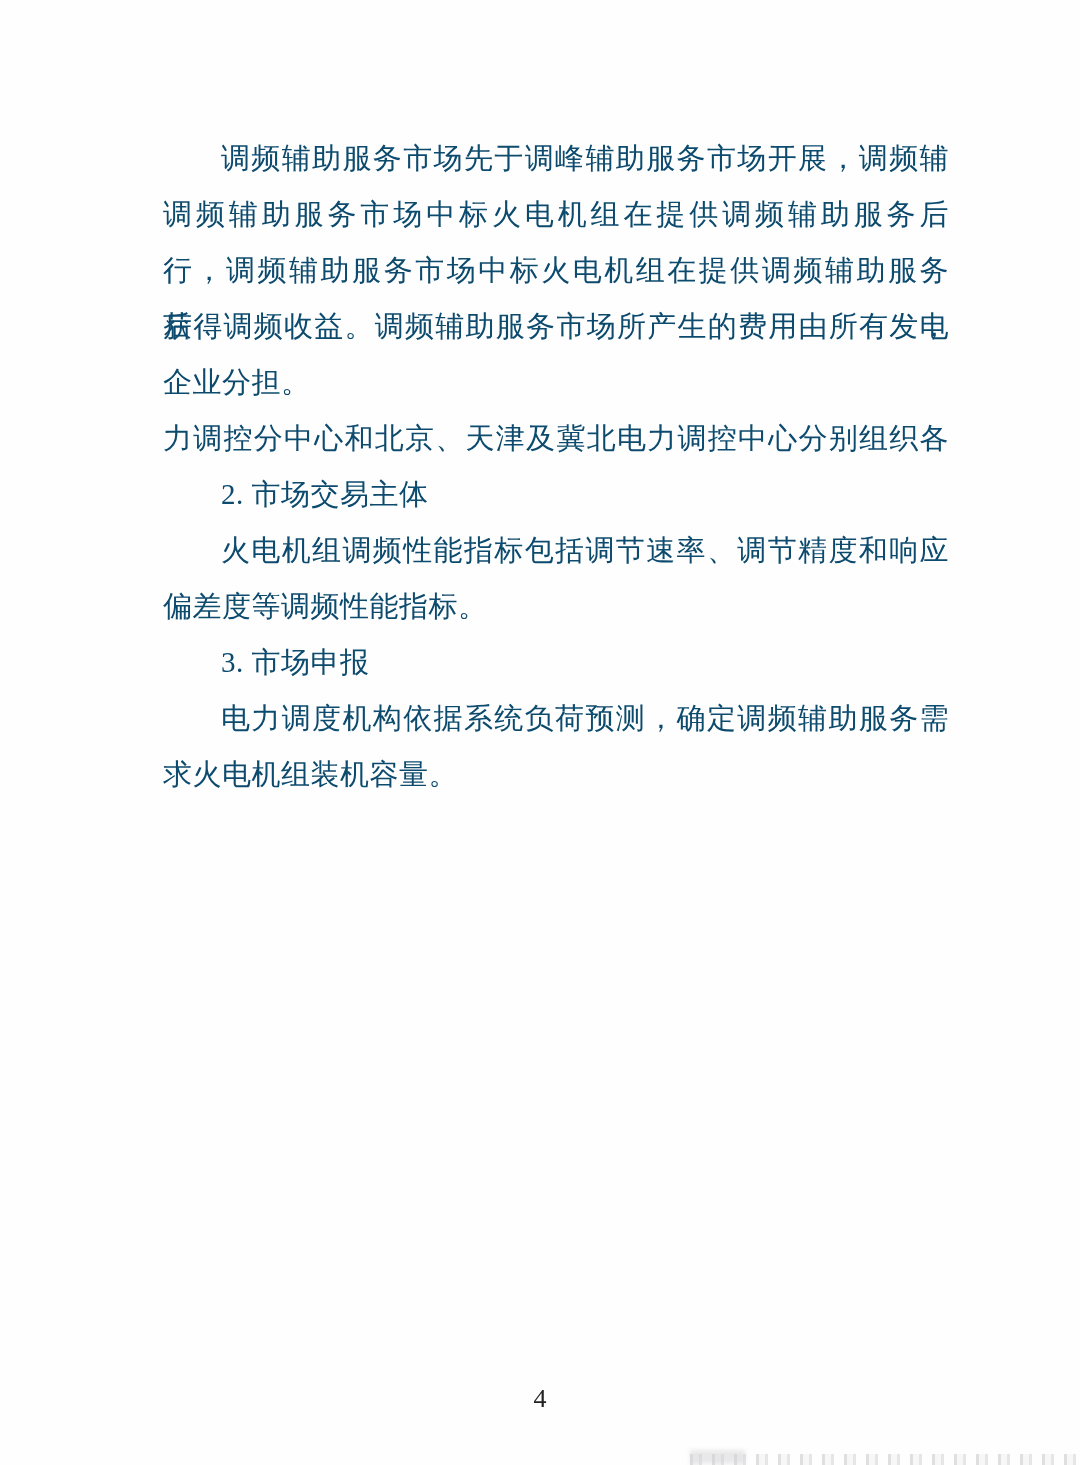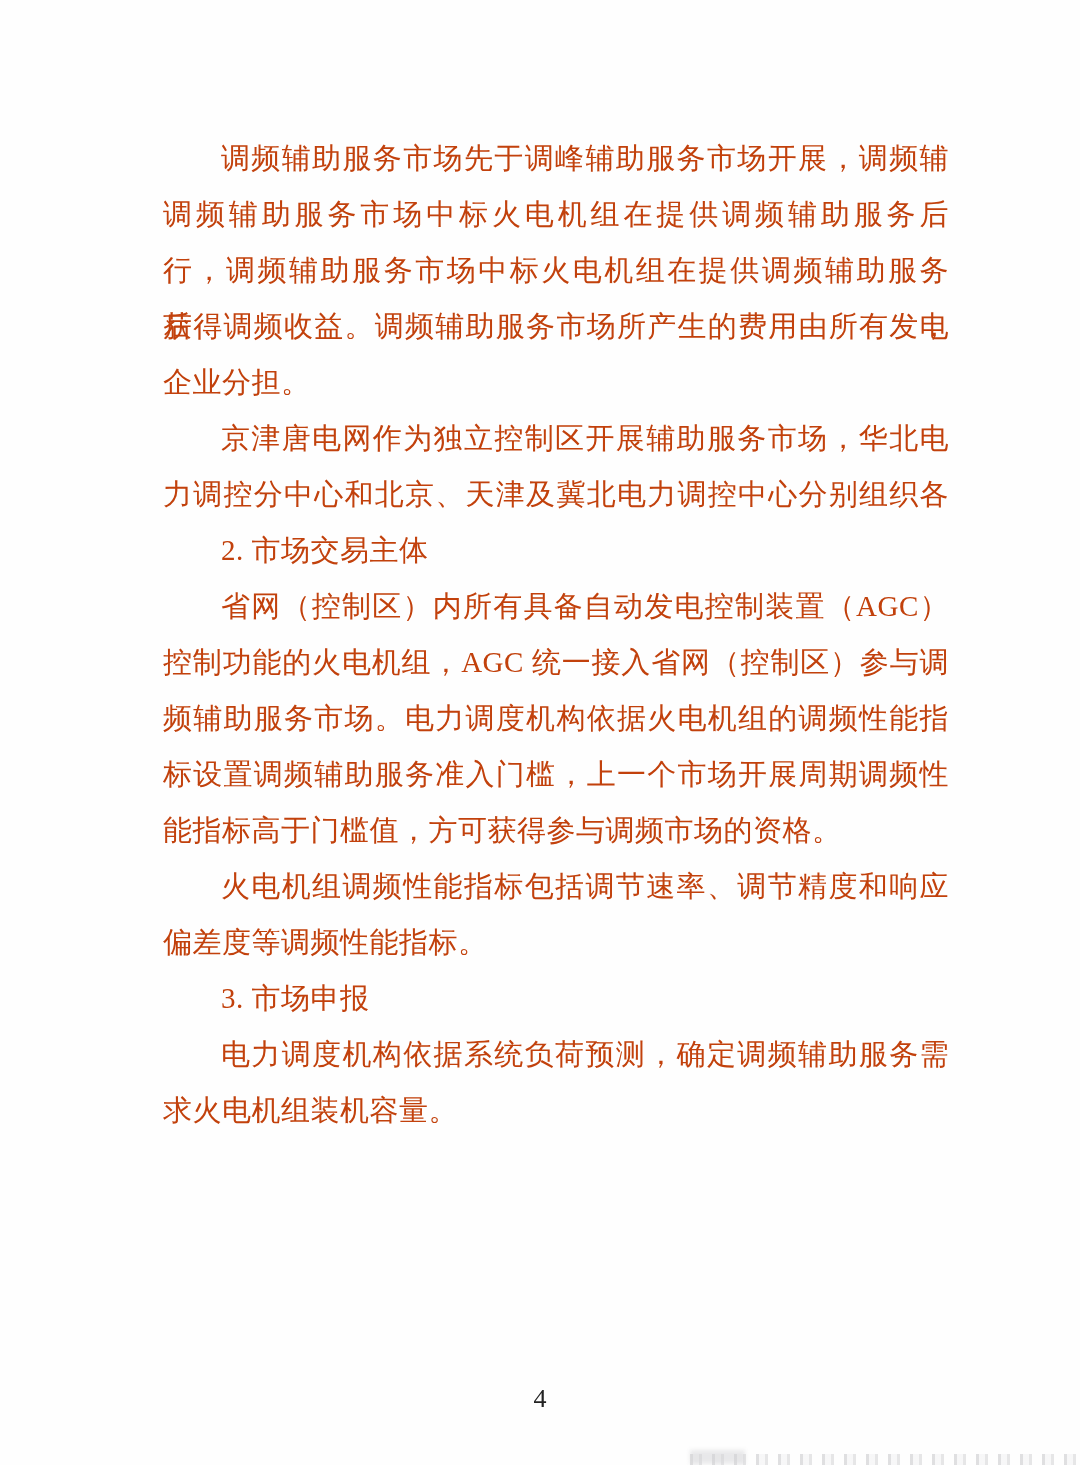--- a/index.html
+++ b/index.html
@@ -19,21 +19,21 @@
     position: absolute;
     left: 163px;
     top: 130px;
     width: 786px;
   }
   .block { margin: 0; }
   .line {
     font-size: 29px;
     line-height: 56px;
     height: 56px;
-    color: #c2410c;
+    color: #0c4a6e;
     text-align: left;
     letter-spacing: 0.5px;
   }
   .line.fill {
     text-align: justify;
     text-align-last: justify;
     text-justify: inter-character;
   }
   .line.indent {
     text-indent: 58px;
@@ -81,32 +81,24 @@
 <div class="page">
   <div class="content">
       <div class="block paragraph">
         <div class="line indent fill">调频辅助服务市场先于调峰辅助服务市场开展，调频辅</div>
         <div class="line fill">调频辅助服务市场中标火电机组在提供调频辅助服务后</div>
         <div class="line fill">行，调频辅助服务市场中标火电机组在提供调频辅助服务后，</div>
         <div class="line fill">获得调频收益。调频辅助服务市场所产生的费用由所有发电</div>
         <div class="line">企业分担。</div>
       </div>
       <div class="block paragraph">
-        <div class="line indent fill">京津唐电网作为独立控制区开展辅助服务市场，华北电</div>
         <div class="line fill">力调控分中心和北京、天津及冀北电力调控中心分别组织各</div>
       </div>
       <div class="block heading">
         <div class="line indent">2. 市场交易主体</div>
-      </div>
-      <div class="block paragraph">
-        <div class="line indent fill">省网（控制区）内所有具备自动发电控制装置（AGC）</div>
-        <div class="line fill">控制功能的火电机组，AGC 统一接入省网（控制区）参与调</div>
-        <div class="line fill">频辅助服务市场。电力调度机构依据火电机组的调频性能指</div>
-        <div class="line fill">标设置调频辅助服务准入门槛，上一个市场开展周期调频性</div>
-        <div class="line">能指标高于门槛值，方可获得参与调频市场的资格。</div>
       </div>
       <div class="block paragraph">
         <div class="line indent fill">火电机组调频性能指标包括调节速率、调节精度和响应</div>
         <div class="line">偏差度等调频性能指标。</div>
       </div>
       <div class="block heading">
         <div class="line indent">3. 市场申报</div>
       </div>
       <div class="block paragraph">
         <div class="line indent fill">电力调度机构依据系统负荷预测，确定调频辅助服务需</div>

